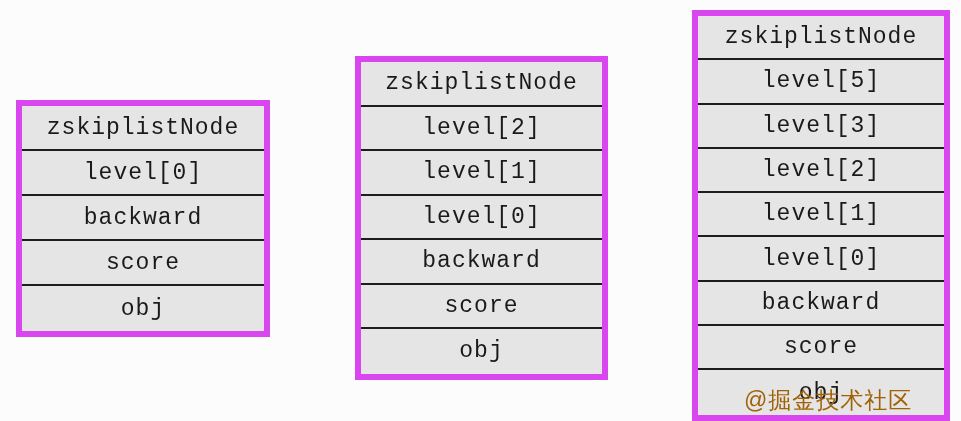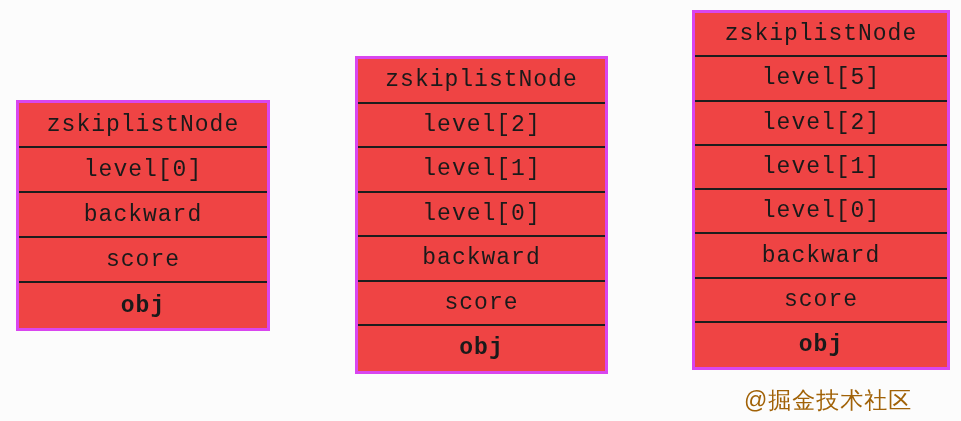--- a/index.html
+++ b/index.html
@@ -9,38 +9,37 @@
   body {
     width: 961px;
     height: 421px;
     position: relative;
     background: #fcfcfc;
     overflow: hidden;
     font-family: "Liberation Mono", "DejaVu Sans Mono", monospace;
   }
   .struct {
     position: absolute;
-    border: 3px solid #d946ef;
-    background: #ef4444;
+    border: 6px solid #d946ef;
+    background: #e5e5e5;
     box-sizing: border-box;
   }
   .struct .row {
     box-sizing: border-box;
     border-bottom: 2px solid #1d1d1d;
     display: flex;
     align-items: center;
     justify-content: center;
     font-size: 23px;
     letter-spacing: 1px;
     color: #1a1a1a;
     white-space: nowrap;
   }
   .struct .row:last-child {
     border-bottom: none;
-    font-weight: bold;
   }
   #struct-left   { left: 16px;  top: 100px; width: 254px; }
   #struct-left   .row { height: 45px; }
   #struct-middle { left: 355px; top: 56px;  width: 253px; }
   #struct-middle .row { height: 44.5px; }
   #struct-right  { left: 692px; top: 10px;  width: 258px; }
   #struct-right  .row { height: 44.3px; }
   .watermark {
     position: absolute;
     left: 744px;
@@ -70,20 +69,21 @@
     <div class="row">level[1]</div>
     <div class="row">level[0]</div>
     <div class="row">backward</div>
     <div class="row">score</div>
     <div class="row">obj</div>
   </div>
 
 <div id="struct-right" class="struct">
     <div class="row">zskiplistNode</div>
     <div class="row">level[5]</div>
+    <div class="row">level[3]</div>
     <div class="row">level[2]</div>
     <div class="row">level[1]</div>
     <div class="row">level[0]</div>
     <div class="row">backward</div>
     <div class="row">score</div>
     <div class="row">obj</div>
   </div>
 
 <div class="watermark">@掘金技术社区</div>
 

